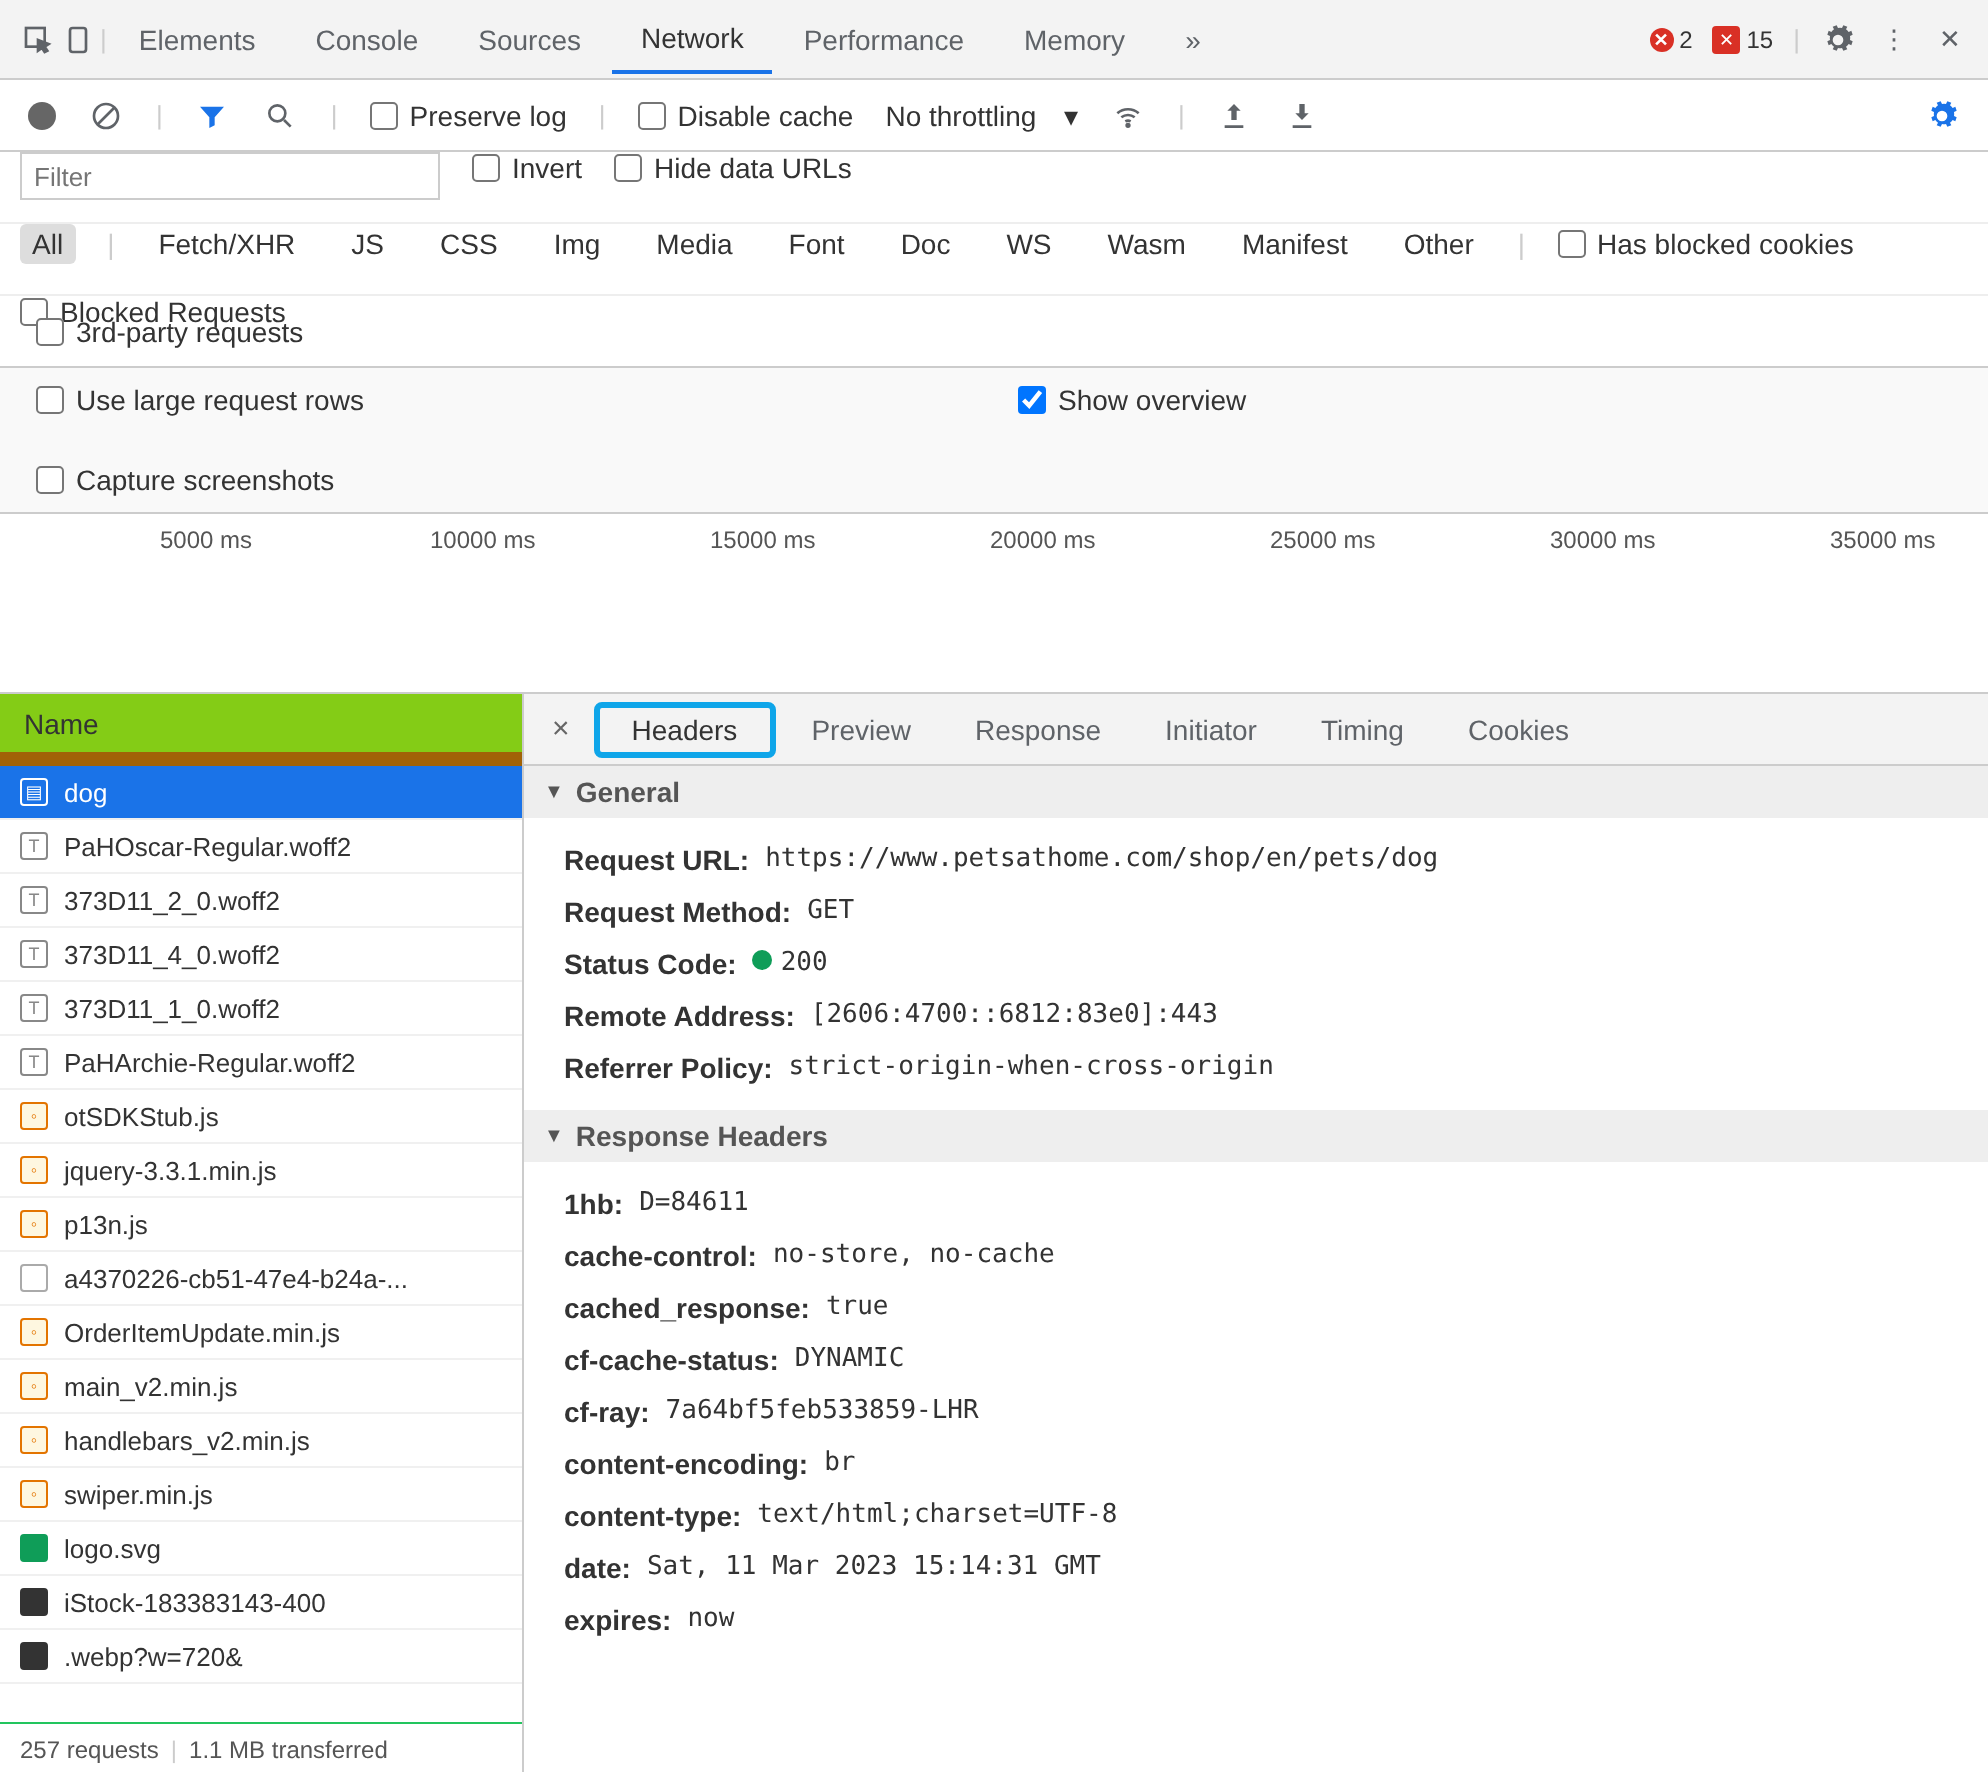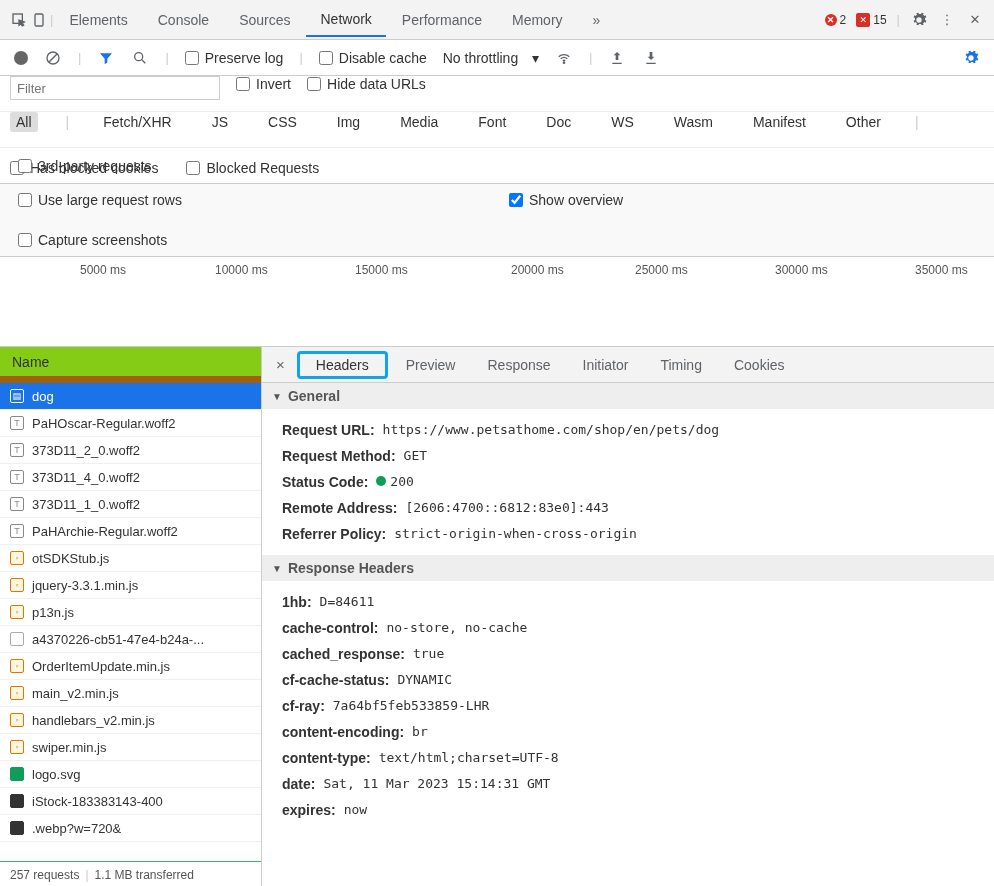--- a/index.html
+++ b/index.html
@@ -13,21 +13,21 @@
 .bc-red{background:#d93025}
 .badge-square{width:14px;height:14px;background:#d93025;color:#fff;font-size:9px;display:inline-flex;align-items:center;justify-content:center;border-radius:2px}
 .icon-btn{width:18px;height:18px;cursor:pointer;color:#5f6368;display:flex;align-items:center;justify-content:center}
 .toolbar{display:flex;align-items:center;height:36px;border-bottom:1px solid #ccc;padding:0 14px;gap:16px}
 .record-dot{width:14px;height:14px;border-radius:50%;background:#666}
 .filter-icon{color:#1a73e8}
 .chk{display:flex;align-items:center;gap:6px;font-size:14px;color:#333}
 .chk input{width:14px;height:14px}
 .filter-row{display:flex;align-items:flex-start;height:36px;padding:0 10px;gap:16px;border-bottom:1px solid #eee}
 .filter-input{width:210px;height:24px;border:1px solid #ccc;padding:0 6px;font-size:13px}
-.type-row{display:flex;align-items:center;height:36px;padding:0 10px;gap:28px;border-bottom:1px solid #eee;font-size:14px;flex-wrap:wrap}
+.type-row{display:flex;align-items:center;height:36px;padding:0 10px;gap:16px;border-bottom:1px solid #eee;font-size:14px;flex-wrap:wrap}
 .type-btn{padding:2px 6px;cursor:pointer;color:#333}
 .type-btn.active{background:#ddd;border-radius:3px}
 .third-row{height:36px;display:flex;align-items:center;padding:0 18px;border-bottom:1px solid #ccc}
 .options-grid{display:grid;grid-template-columns:1fr 1fr;padding:8px 18px;gap:24px;border-bottom:1px solid #ccc;background:#f9f9f9}
 .timeline{height:90px;border-bottom:1px solid #ccc;position:relative;background:#fff}
 .tl-label{position:absolute;top:6px;font-size:12px;color:#555}
 .main{display:flex;height:540px}
 .sidebar{width:262px;border-right:1px solid #ccc;display:flex;flex-direction:column}
 .sb-header{height:36px;display:flex;align-items:center;padding:0 12px;border-bottom:7px solid #a16207;font-size:14px;color:#333;background:#84cc16}
 .sb-list{flex:1;overflow:auto}
@@ -214,21 +214,21 @@
   <label class="chk">
       <input type="checkbox" style="">
       <span>Capture screenshots</span>
     </label>
 </div>
 
 <div class="timeline">
   <span class="tl-label" style="left:80px">5000 ms</span>
   <span class="tl-label" style="left:215px">10000 ms</span>
   <span class="tl-label" style="left:355px">15000 ms</span>
-  <span class="tl-label" style="left:511px">20000 ms</span>
+  <span class="tl-label" style="left:495px">20000 ms</span>
   <span class="tl-label" style="left:635px">25000 ms</span>
   <span class="tl-label" style="left:775px">30000 ms</span>
   <span class="tl-label" style="left:915px">35000 ms</span>
 </div>
 
 <div class="main">
   <div class="sidebar">
     <div class="sb-header">Name</div>
     <div class="sb-list" id="sb-list">
         <div class="sb-row selected">

